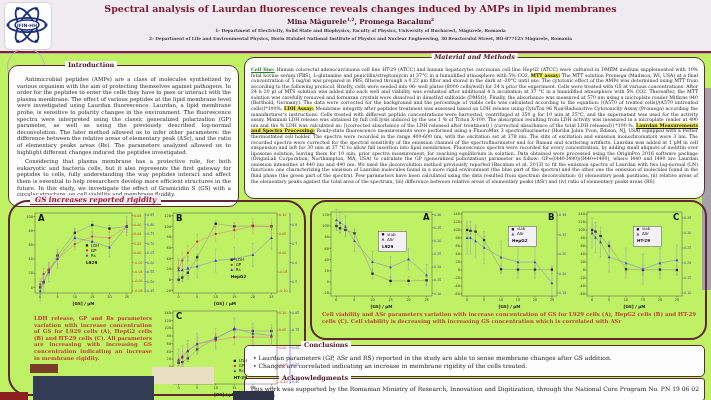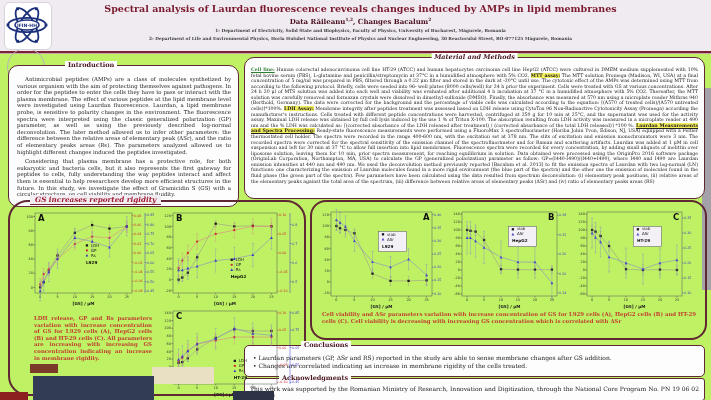--- a/index.html
+++ b/index.html
@@ -74,21 +74,21 @@
         <rect x="30" y="4.4" width="2.8" height="2.8"></rect>
           <rect x="11.2" y="36.8" width="2.8" height="2.8"></rect>
       </g>
       <ellipse cx="22" cy="22" rx="12" ry="5" fill="#ffffff" stroke="#1b2f7a" stroke-width="1.4"></ellipse>
       <text x="22" y="23.8" text-anchor="middle" font-size="4.6" font-weight="bold" fill="#1b2f7a">IFIN-HH</text>
     </svg>
   </div>
 
   <div id="headtext">
     <div class="title">Spectral analysis of Laurdan fluorescence reveals changes induced by AMPs in lipid membranes</div>
-    <div class="authors"><span>Data Răileanu</span><span class="sup">1,2</span><span>, Changes Bacalum</span><span class="sup">2</span></div>
+    <div class="authors"><span>Mina Măgurele</span><span class="sup">1,2</span><span>, Promega Bacalum</span><span class="sup">2</span></div>
     <div class="affil">1- Department of Electricity, Solid State and Biophysics, Faculty of Physics, University of Bucharest, Măgurele, Romania</div>
     <div class="affil">2- Department of Life and Environmental Physics, Horia Hulubei National Institute of Physics and Nuclear Engineering, 30 Reactorului Street, RO-077125 Măgurele, Romania</div>
   </div>
 
   <div class="wbox" id="intro-box" style="left:8px;top:65px;width:229px;height:140px;">
     <div class="boxhead" style="left:38px;">
       <i class="dash"></i>
       <span class="bh-label">Introduction</span>
       <i class="dash"></i>
     </div>

